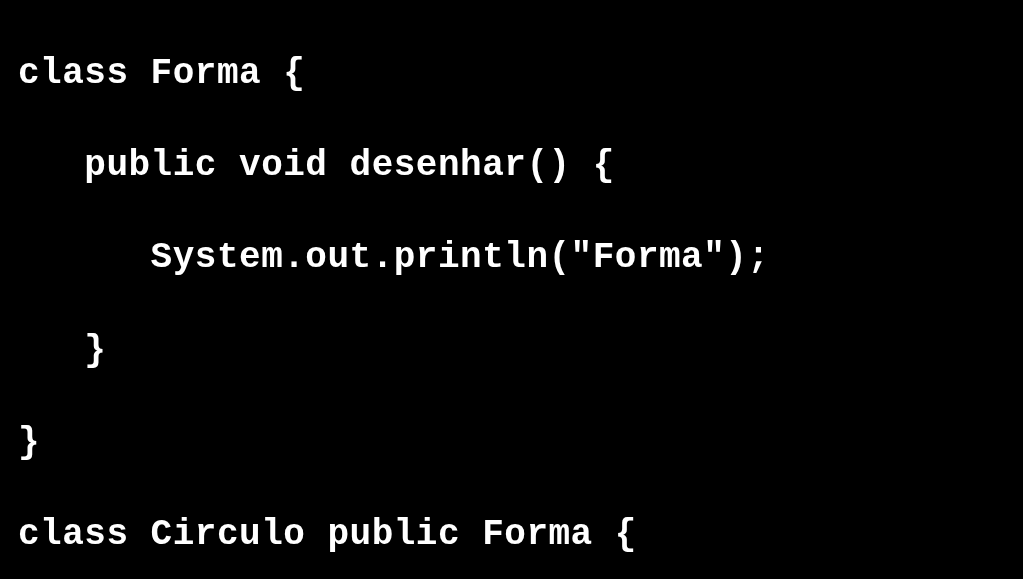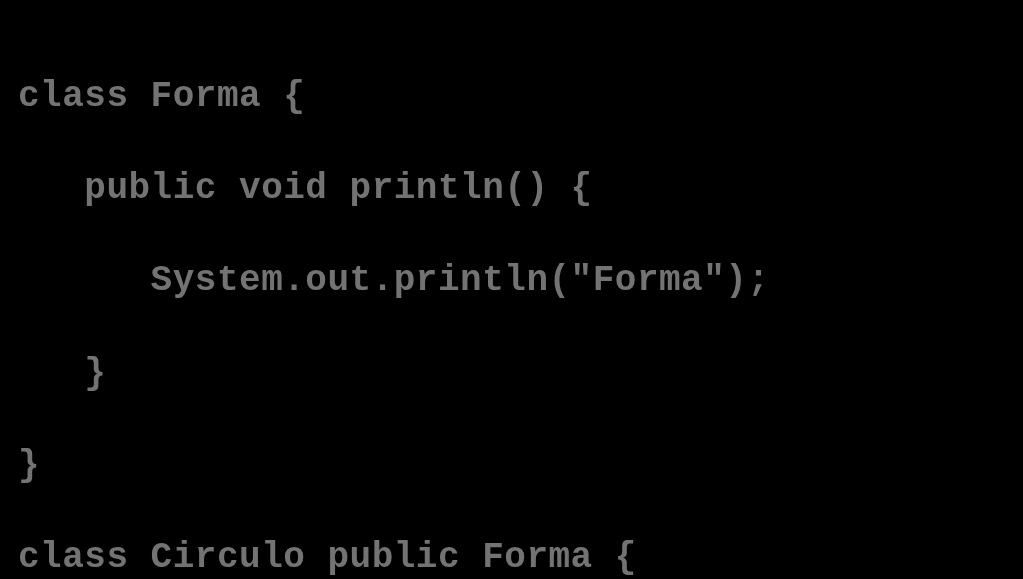--- a/index.html
+++ b/index.html
@@ -8,36 +8,36 @@
     width: 1023px;
     height: 579px;
     overflow: hidden;
     background: #000;
     font-family: "Courier New", Courier, monospace;
   }
   .code-block {
     box-sizing: border-box;
     width: 1023px;
     height: 579px;
-    padding: 28px 18px 10px 18px;
-    color: #737373;
+    padding: 5px 18px 10px 18px;
+    color: #ffffff;
     font-size: 36px;
     line-height: 1.28;
     white-space: pre;
     font-weight: bold;
     letter-spacing: 0.5px;
   }
   .line { display: block; }
 </style>
 </head>
 <body>
 
 <div class="code-block">
 <span class="line">class Forma {</span>
-<span class="line">   public void println() {</span>
+<span class="line">   public void desenhar() {</span>
 <span class="line">      System.out.println("Forma");</span>
 <span class="line">   }</span>
 <span class="line">}</span>
 <span class="line">class Circulo public Forma {</span>
 
 
 
 
 
 

